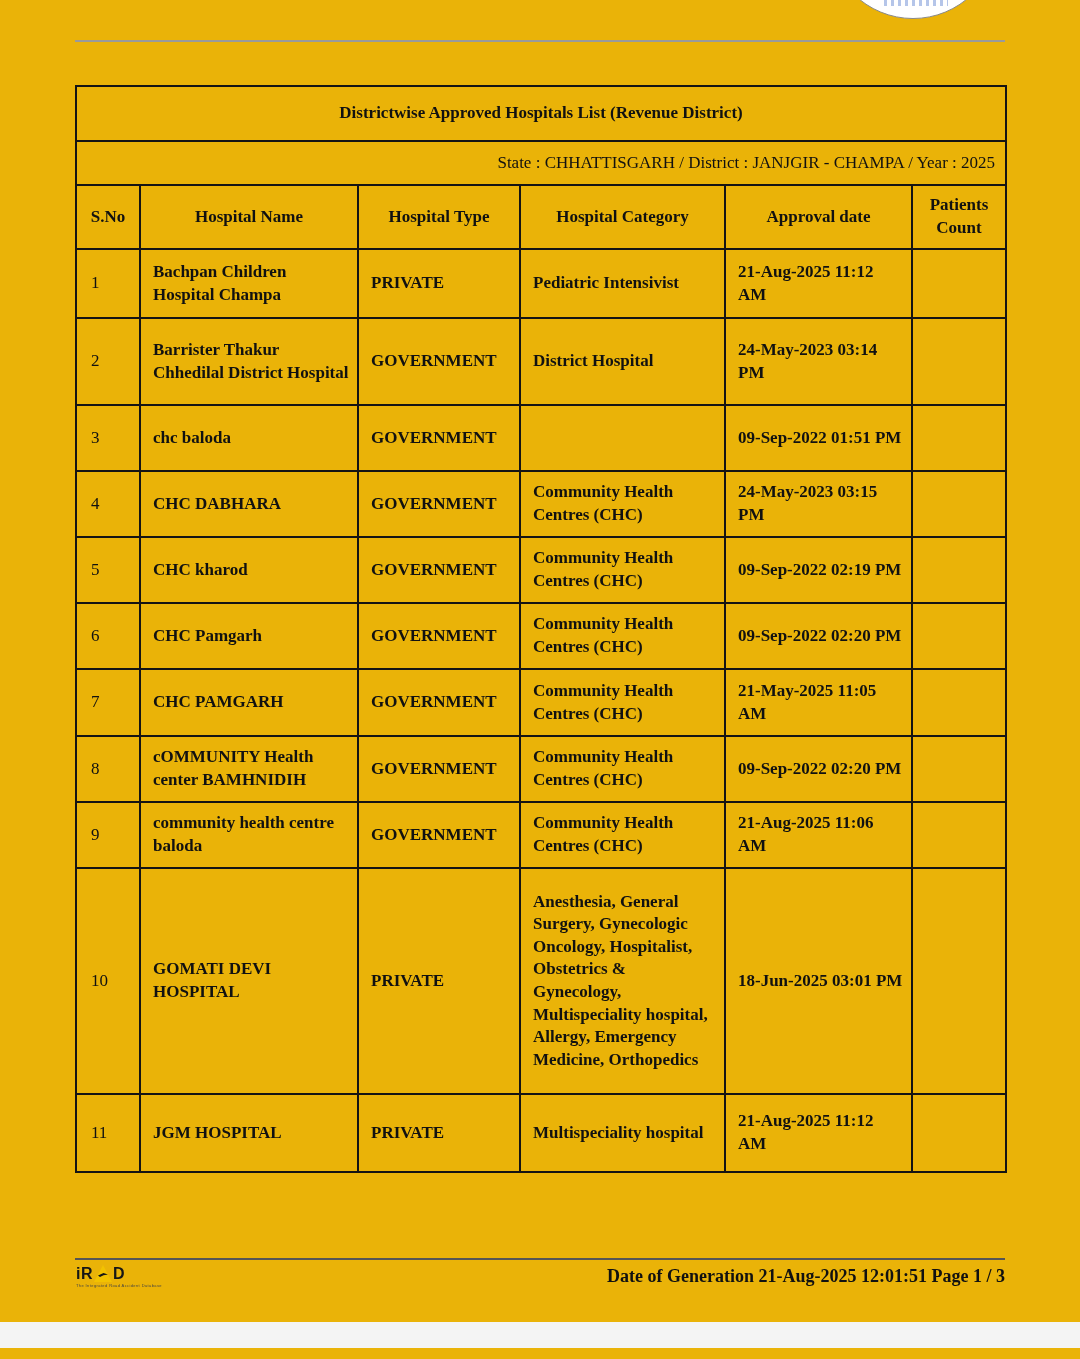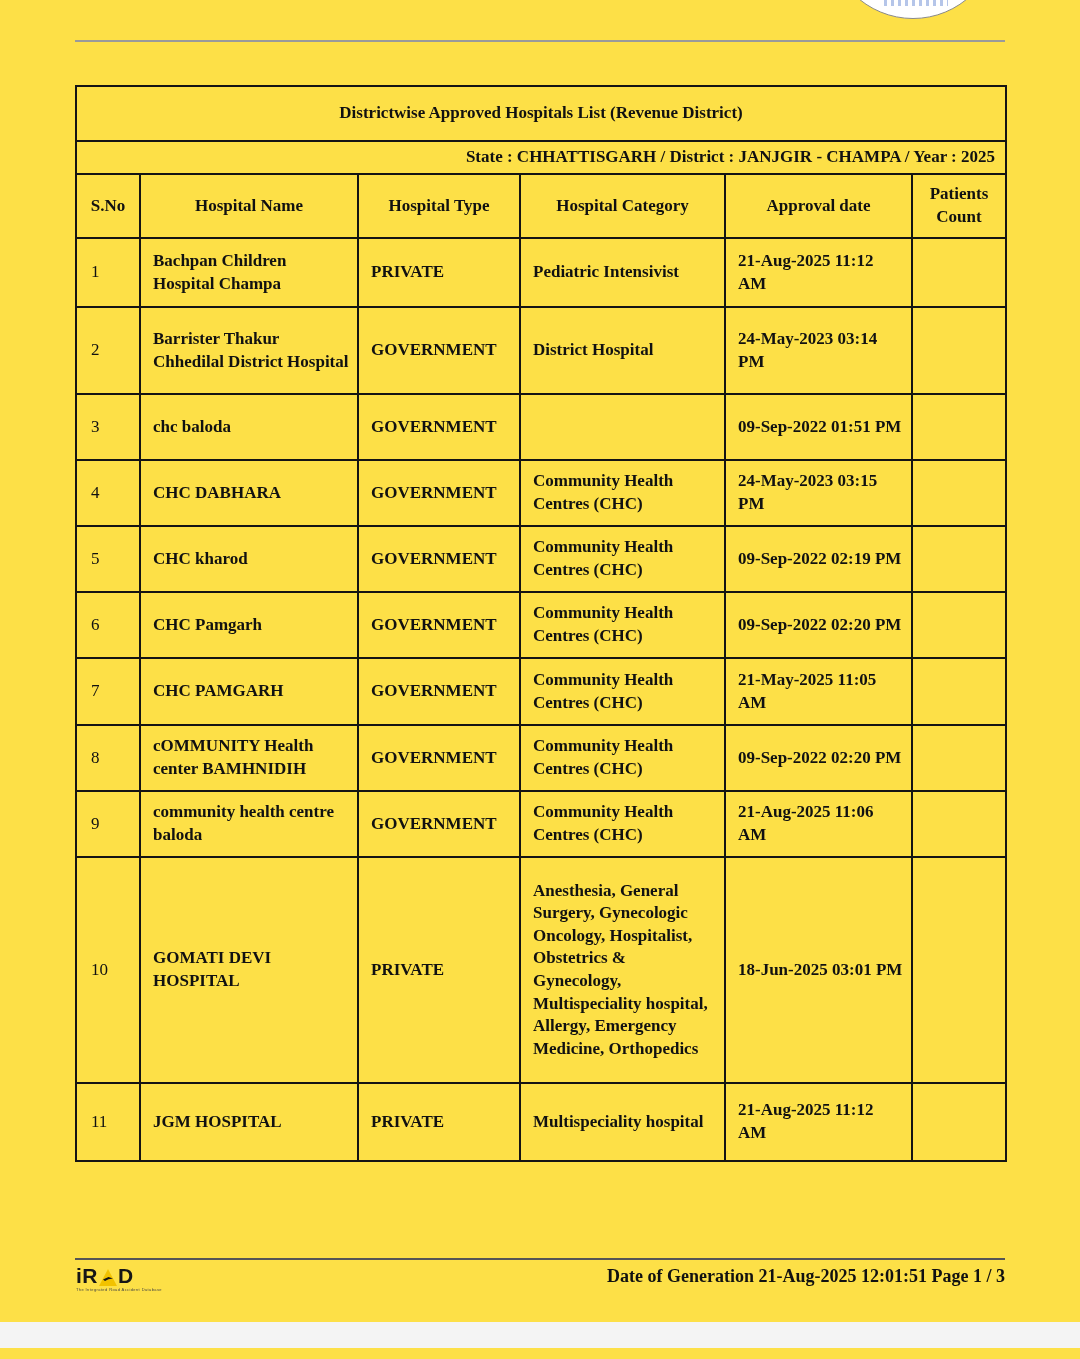--- a/index.html
+++ b/index.html
@@ -1,21 +1,21 @@
 <!DOCTYPE html>
 <html><head>
 <meta charset="utf-8">
 <style>
   * { margin: 0; padding: 0; box-sizing: border-box; }
   html, body { background: #ffffff; }
   .page {
     position: relative;
     width: 1080px;
     height: 1359px;
-    background: #fde047;
+    background: #eab308;
     overflow: hidden;
     font-family: "Liberation Serif", "DejaVu Serif", serif;
     color: #111;
   }
 
   
   .stamp-circle {
     position: absolute;
     left: 828px; top: -151px;
     width: 170px; height: 170px;
@@ -53,23 +53,23 @@
     overflow: hidden;
   }
   .title-cell {
     text-align: center;
     font-weight: bold;
     font-size: 25px;
     height: 55px;
   }
   .state-cell {
     text-align: right;
-    font-weight: bold;
+    font-weight: normal;
     padding-right: 10px;
-    height: 33px;
+    height: 44px;
   }
   .report-table th {
     font-weight: bold;
     text-align: center;
     padding: 4px 6px;
     height: 64px;
   }
   .cell-sno {
     font-weight: normal;
     padding-left: 14px;
@@ -91,21 +91,21 @@
     position: absolute;
     left: 76px; top: 1265px;
     width: 120px;
     font-family: "Liberation Sans", "DejaVu Sans", sans-serif;
     line-height: 1;
   }
   .logo-row {
     display: flex;
     align-items: flex-end;
     font-weight: 800;
-    font-size: 21px;
+    font-size: 16px;
     letter-spacing: .5px;
     color: #161616;
   }
   .logo-tri {
     position: relative;
     display: inline-block;
     width: 18px; height: 17px;
     margin: 0 1px;
     background: #f2c200;
     clip-path: polygon(50% 0, 100% 100%, 0 100%);

